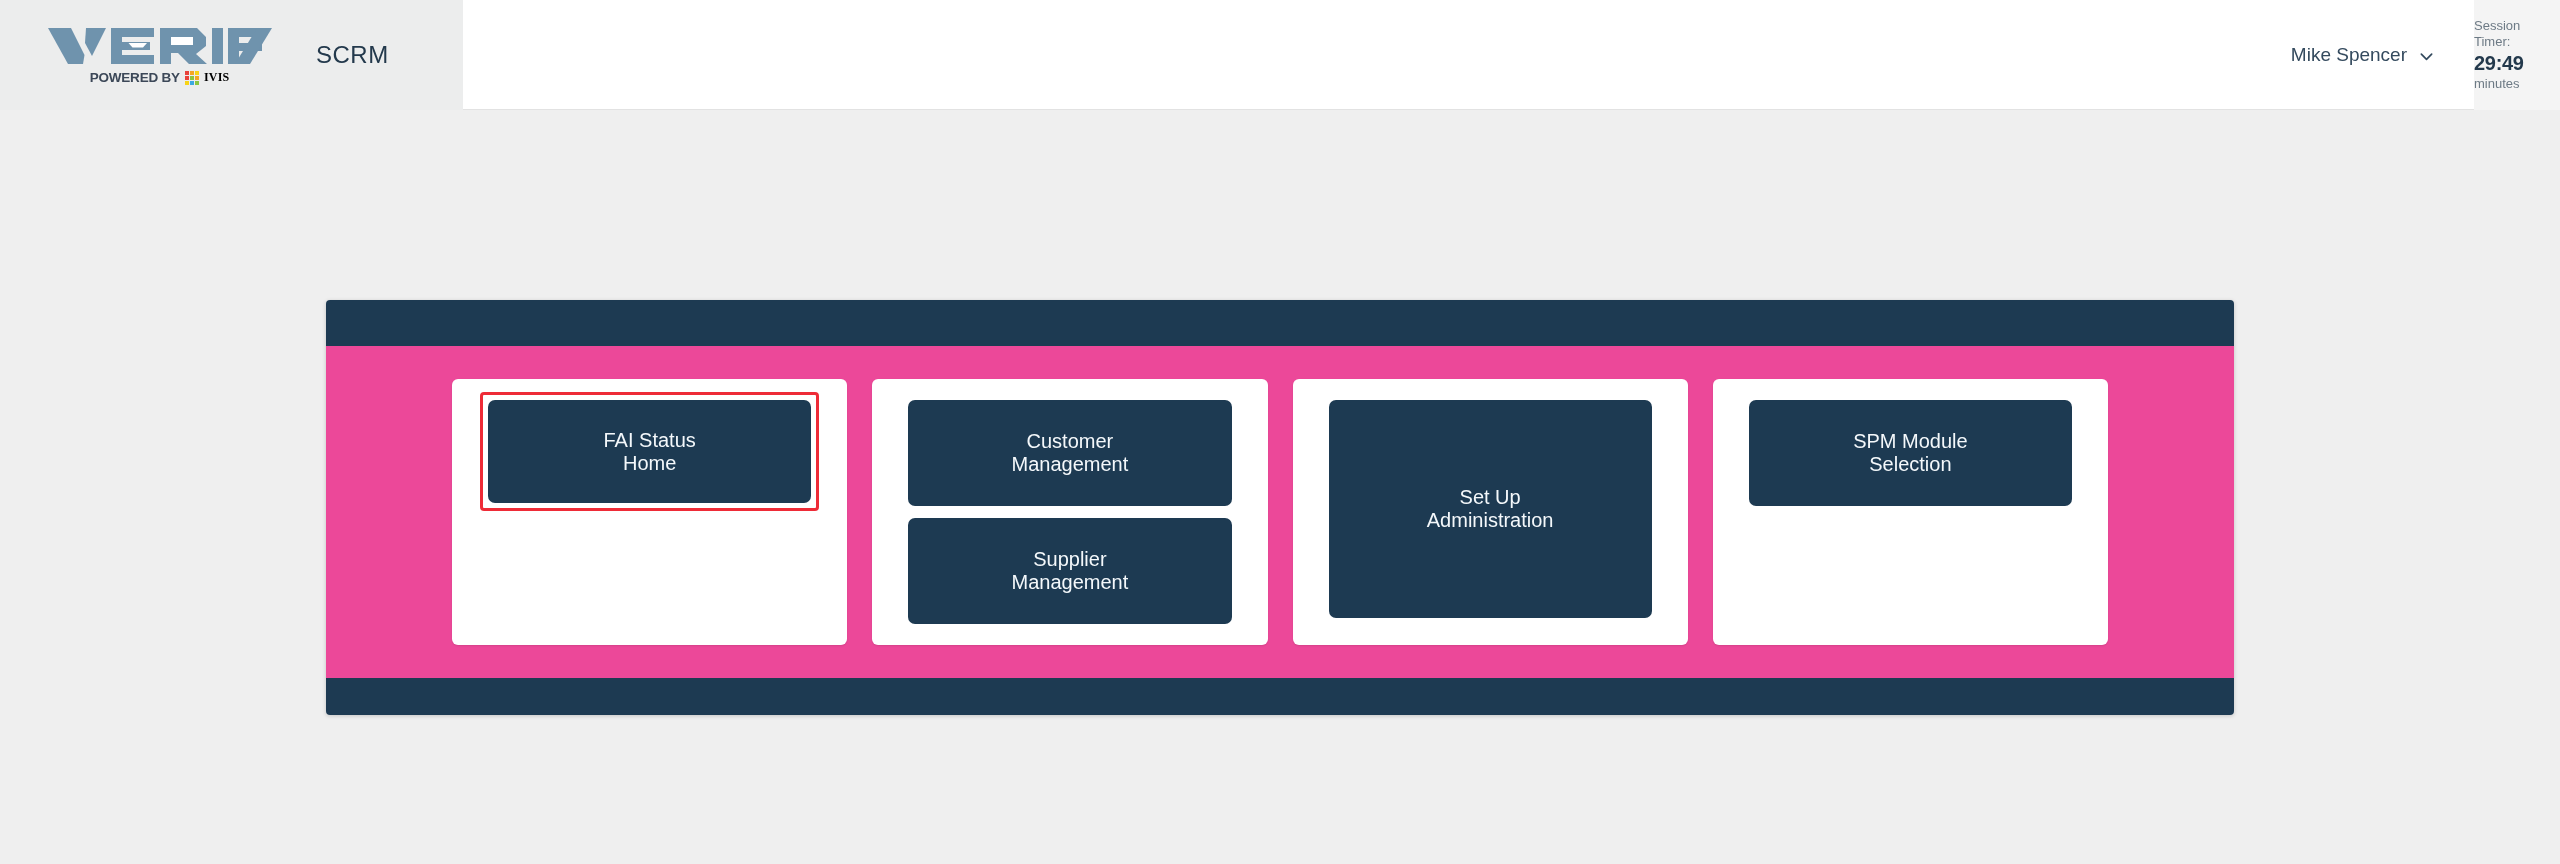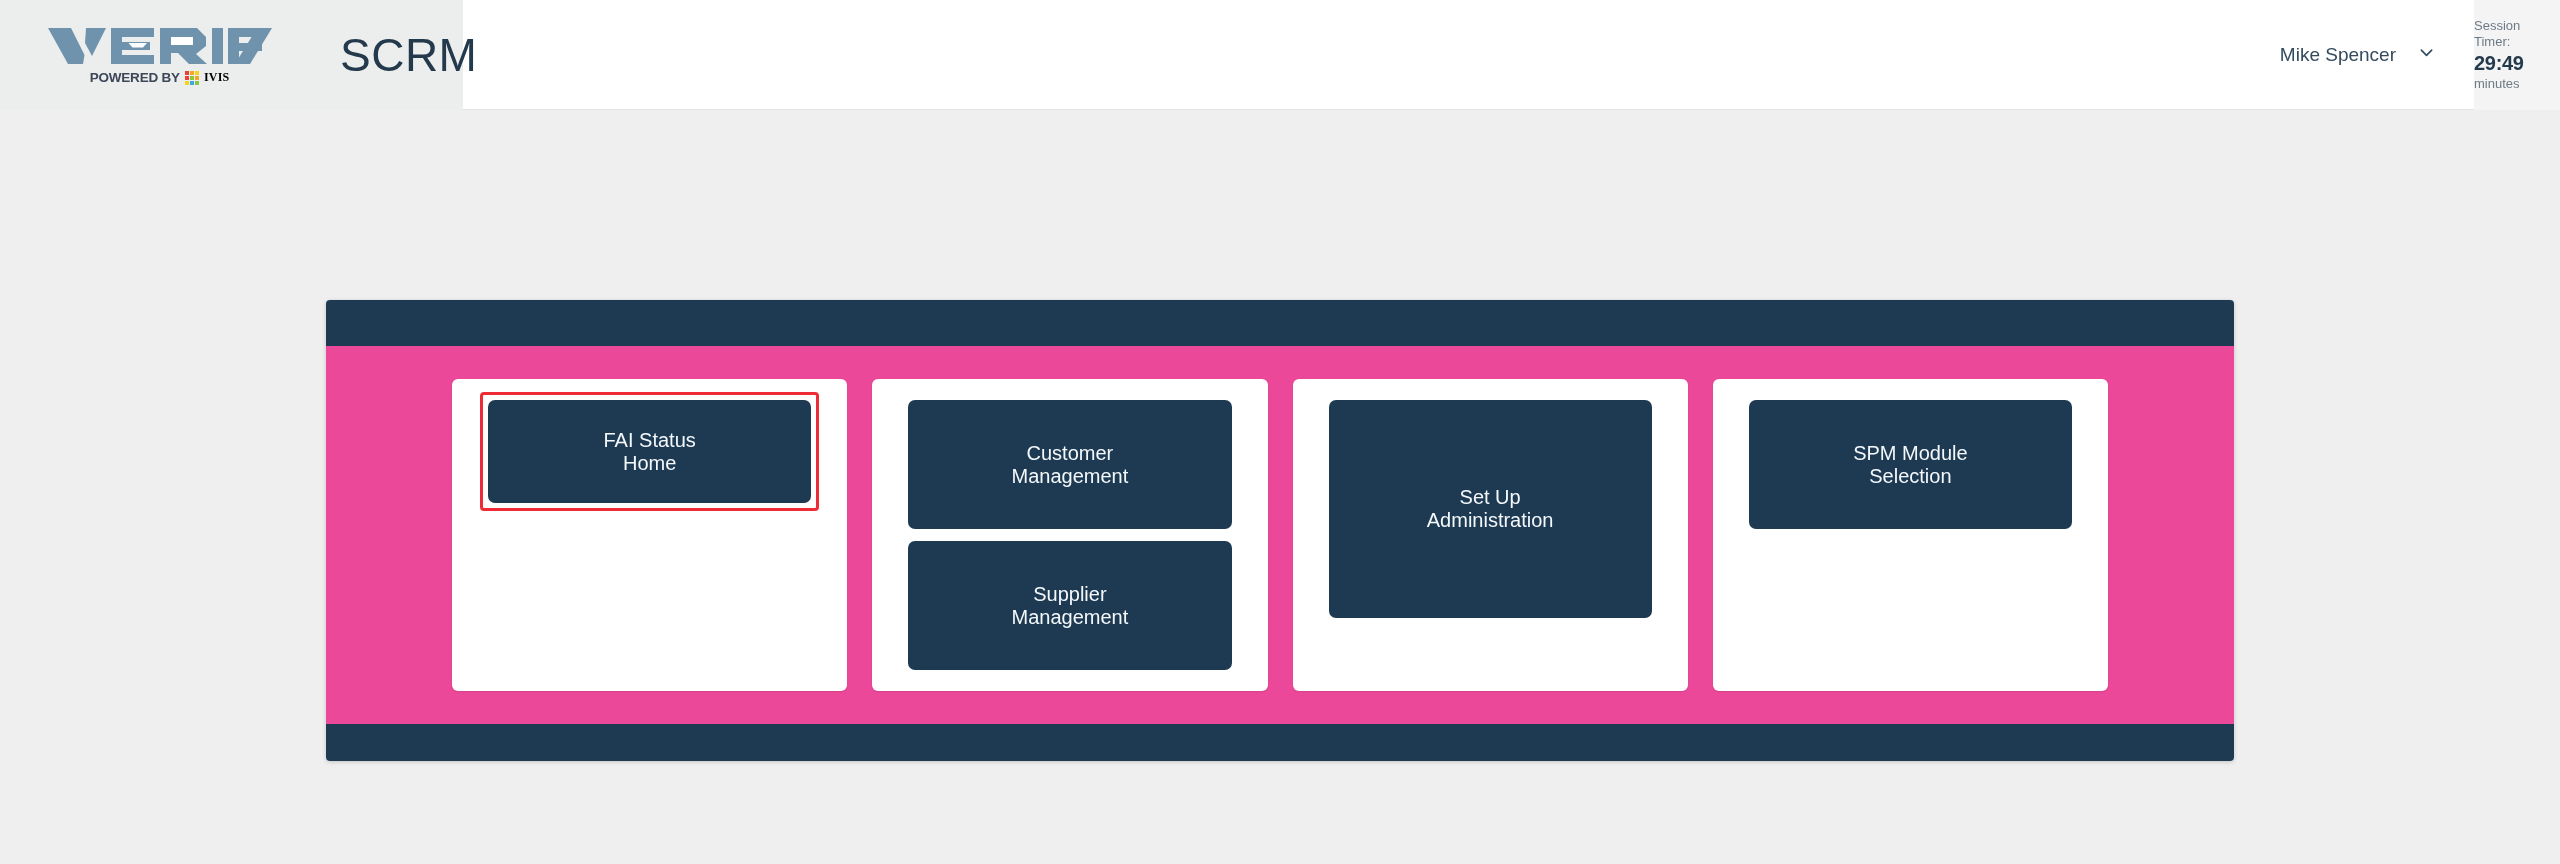--- a/index.html
+++ b/index.html
@@ -75,35 +75,35 @@
 
   .ivis-text {
     font-family: Liberation Serif, serif;
     font-size: 12px;
     font-weight: 700;
     letter-spacing: 0.2px;
     color: #000000;
   }
 
   .scrm-title {
-    margin-left: 68px;
+    margin-left: 44px;
     font-family: "Liberation Sans", sans-serif;
-    font-size: 46px;
+    font-size: 24px;
     font-weight: 400;
     letter-spacing: 0.5px;
     color: #23394c;
     text-align: right;
   }
 
   .header-center { flex: 1 1 auto; }
 
   .header-user {
     display: flex;
-    align-items: center;
-    gap: 23px;
+    align-items: flex-end;
+    gap: 12px;
     padding-right: 0;
     margin-right: 40px;
     align-self: center;
     cursor: pointer;
   }
 
   .header-user-name {
     font-size: 19px;
     color: #344a5e;
     font-weight: 400;
@@ -204,21 +204,21 @@
     border-radius: 7px;
     color: #f4f8fb;
     font-size: 20px;
     line-height: 23px;
     font-weight: 400;
     text-align: center;
     display: flex;
     align-items: center;
     justify-content: center;
     white-space: pre-line;
-    height: 129px;
+    height: 106px;
     cursor: pointer;
     user-select: none;
   }
 
   .tile.tall { height: 218px; }
 
   .tile-wrap { position: relative; }
 
   .tile-wrap.highlighted {
     border: 3px solid #ee2b37;

